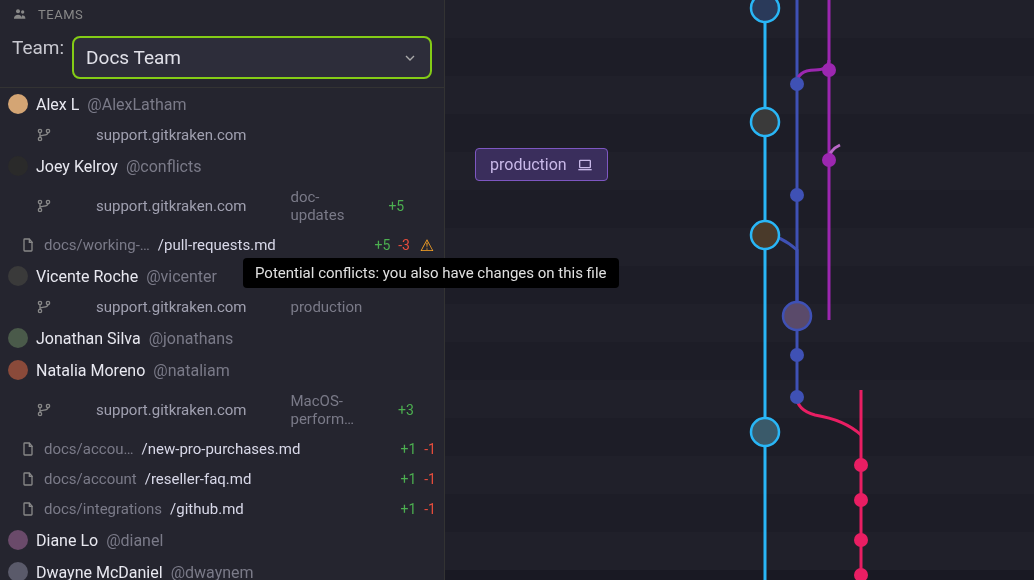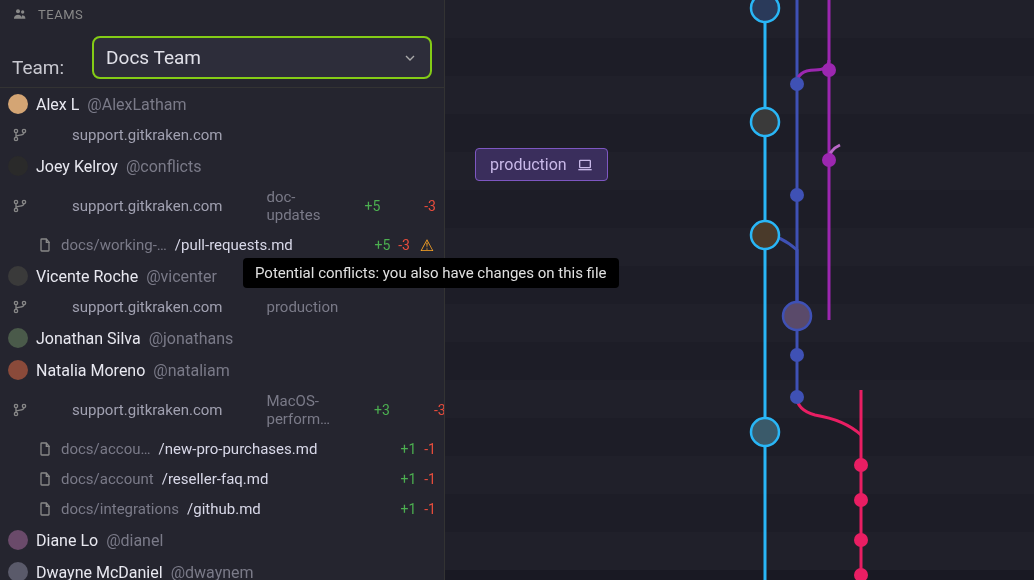--- a/index.html
+++ b/index.html
@@ -25,23 +25,23 @@
       align-items: center;
       gap: 10px;
       padding: 6px 12px;
       color: #888;
       font-size: 13px;
       font-weight: 400;
       letter-spacing: 0.5px;
     }
     .team-selector {
       display: flex;
-      align-items: flex-end;
+      align-items: flex-start;
       padding: 8px 12px;
-      gap: 28px;
+      gap: 8px;
       border-bottom: 1px solid #333;
     }
     .team-label {
       font-size: 19px;
       color: #c8c8d0;
     }
     .team-dropdown {
       flex: 1;
       display: flex;
       align-items: center;
@@ -73,22 +73,22 @@
     }
     .member-name { color: #e8e8f0; }
     .member-handle { color: #7a7a88; }
     .repo-row, .file-row {
       padding: 6px 8px;
       display: flex;
       align-items: center;
       gap: 8px;
       font-size: 15px;
     }
-    .repo-row { padding-left: 12px; gap: 44px; }
-    .file-row { padding-left: 37px; }
+    .repo-row { padding-left: 36px; gap: 44px; }
+    .file-row { padding-left: 20px; }
     .repo-name { color: #a0a0b0; }
     .branch-name { color: #7a7a88; }
     .file-path { color: #7a7a88; }
     .file-highlight { color: #d8d8e8; }
     .adds { color: #4caf50; margin-left: auto; font-size: 14px; }
     .dels { color: #e74c3c; font-size: 14px; }
     .warning-icon { 
       width: 18px; height: 18px; 
       display: flex; align-items: center; justify-content: center;
       color: #ffa726; font-size: 16px;

